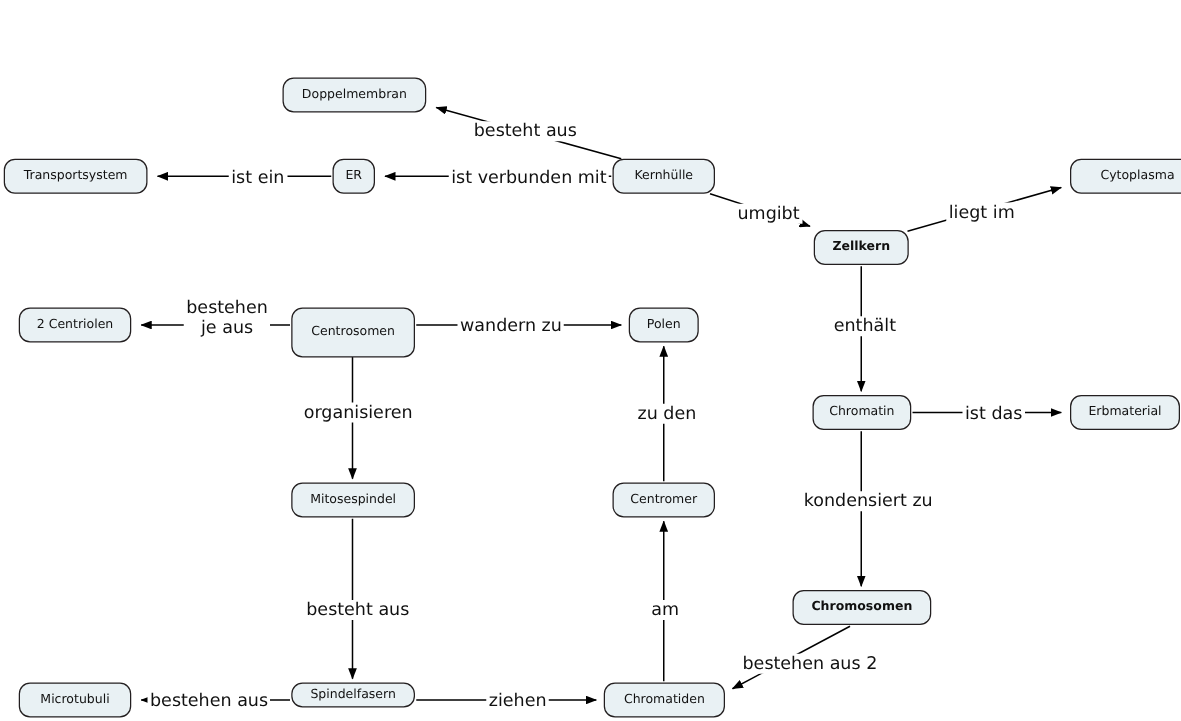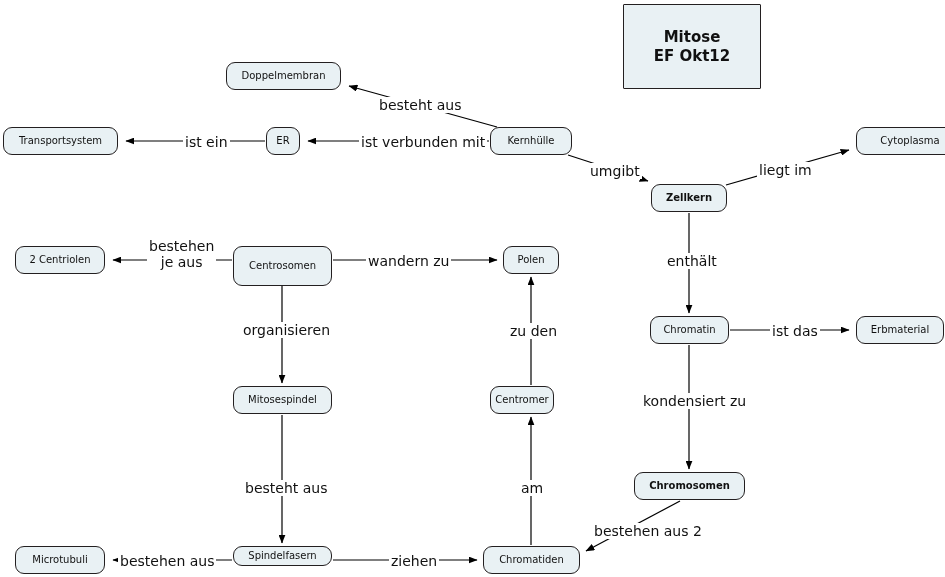--- a/index.html
+++ b/index.html
@@ -98,26 +98,20 @@
         <line x1="333" y1="260" x2="497" y2="260" stroke="#000000" stroke-width="1.2" marker-end="url(#arrowhead)"></line>
         <line x1="282" y1="275" x2="282" y2="383" stroke="#000000" stroke-width="1.2" marker-end="url(#arrowhead)"></line>
         <line x1="282" y1="415" x2="282" y2="543" stroke="#000000" stroke-width="1.2" marker-end="url(#arrowhead)"></line>
         <line x1="232" y1="560" x2="113" y2="560" stroke="#000000" stroke-width="1.2" marker-end="url(#arrowhead)"></line>
         <line x1="333" y1="560" x2="477" y2="560" stroke="#000000" stroke-width="1.2" marker-end="url(#arrowhead)"></line>
         <line x1="531" y1="545" x2="531" y2="417" stroke="#000000" stroke-width="1.2" marker-end="url(#arrowhead)"></line>
         <line x1="531" y1="385" x2="531" y2="277" stroke="#000000" stroke-width="1.2" marker-end="url(#arrowhead)"></line>
       </g>
   </svg>
 
-  <div class="title-box" style="left:623px; top:4px; width:138px; height:85px;">
-    <div>
-      <span>Mitose</span><br>
-      <span>EF Okt12</span>
-    </div>
-  </div>
 
   <div id="node-layer">
       <div class="node" style="left: 226px; top: 62px; width: 115px; height: 28px;">
         <span>Doppelmembran</span>
       </div>
       <div class="node" style="left: 3px; top: 127px; width: 115px; height: 28px;">
         <span>Transportsystem</span>
       </div>
       <div class="node" style="left: 266px; top: 127px; width: 34px; height: 28px;">
         <span>ER</span>
@@ -142,21 +136,21 @@
       </div>
       <div class="node" style="left: 650px; top: 316px; width: 79px; height: 28px;">
         <span>Chromatin</span>
       </div>
       <div class="node" style="left: 856px; top: 316px; width: 88px; height: 28px;">
         <span>Erbmaterial</span>
       </div>
       <div class="node" style="left: 233px; top: 386px; width: 99px; height: 28px;">
         <span>Mitosespindel</span>
       </div>
-      <div class="node" style="left: 490px; top: 386px; width: 64px; height: 28px;">
+      <div class="node" style="left: 490px; top: 386px; width: 82px; height: 28px;">
         <span>Centromer</span>
       </div>
       <div class="node bold" style="left: 634px; top: 472px; width: 111px; height: 28px;">
         <span>Chromosomen</span>
       </div>
       <div class="node" style="left: 15px; top: 546px; width: 90px; height: 28px;">
         <span>Microtubuli</span>
       </div>
       <div class="node" style="left: 233px; top: 546px; width: 99px; height: 20px;">
         <span>Spindelfasern</span>

